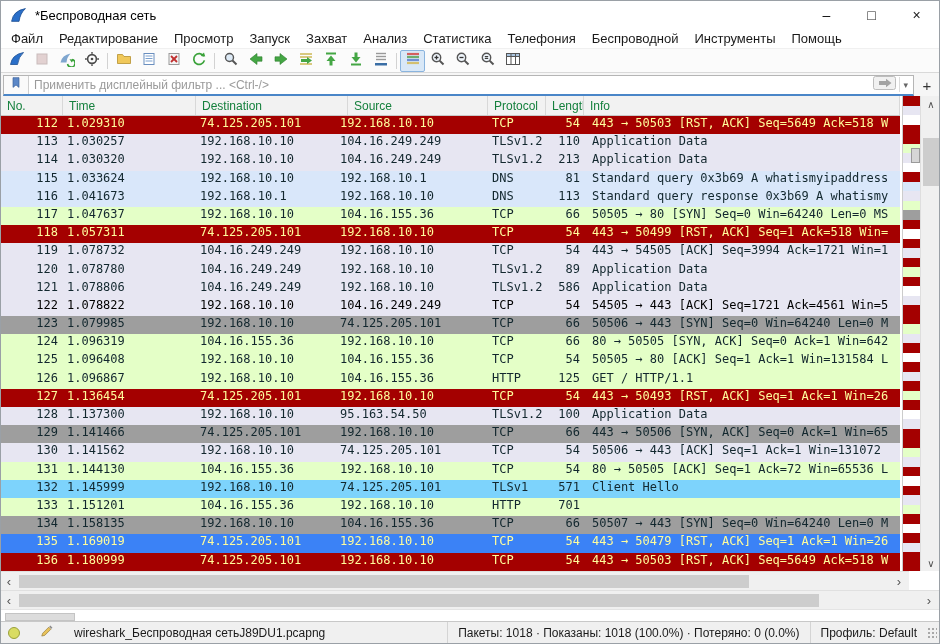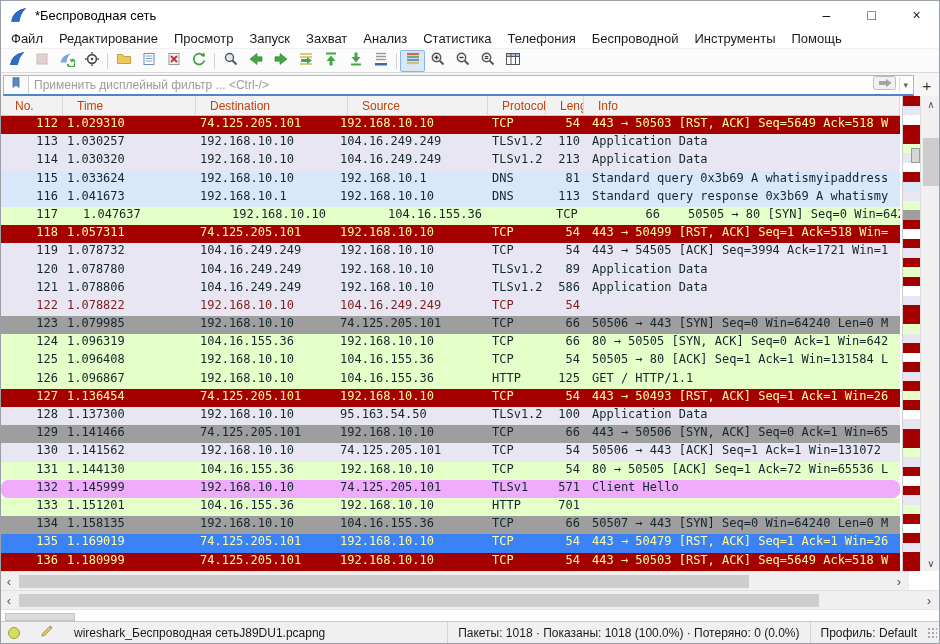--- a/index.html
+++ b/index.html
@@ -29,21 +29,21 @@
   .filter-input { flex:1; height:21px; background:#fff; border:1px solid #b5b5b5; border-bottom:2px solid #4a86c8; display:flex; align-items:center; }
   .bookmark-box { width:25px; height:100%; border-right:1px solid #cfcfcf; background:#fafafa; display:flex; align-items:center; justify-content:center; }
   .filter-placeholder { flex:1; font-size:12px; color:#9a9a9a; padding-left:5px; white-space:nowrap; overflow:hidden; }
   .apply-btn { display:flex; align-items:center; margin-right:2px; }
   .filter-caret { font-size:9px; color:#666; padding:0 5px 0 3px; border-left:1px solid #dcdcdc; height:15px; display:flex; align-items:center; }
   .plus-btn { width:18px; text-align:center; font-size:15px; color:#333; margin-left:4px; }
 
   
   .list { position:absolute; top:95px; left:0; width:940px; height:475px; background:#fff; }
   .lheader { position:absolute; top:0; left:0; width:899px; height:20px; display:flex; background:#f2f2f2; border-bottom:1px solid #c8c8c8; }
-  .hcell { font-size:12px; color:#c2410c; display:flex; align-items:center; padding-left:14px; border-right:1px solid #d8d8d8; overflow:hidden; white-space:nowrap; }
+  .hcell { font-size:12px; color:#15803d; display:flex; align-items:center; padding-left:6px; border-right:1px solid #d8d8d8; overflow:hidden; white-space:nowrap; }
   .rows { position:absolute; top:20px; left:0; width:899px; height:455px; overflow:hidden; display:flex; flex-direction:column; }
   .row { display:flex; height:18.2px; min-height:18.2px; font-family:"DejaVu Sans Mono",monospace; font-size:12px; align-items:flex-start; overflow:hidden; }
   .cell { overflow:hidden; white-space:pre; }
   .c-no   { width:62px;  text-align:right; padding-right:5px; }
   .c-time { width:133px; padding-left:4px; }
   .c-src  { width:140px; padding-left:4px; }
   .c-dst  { width:152px; padding-left:4px; }
   .c-pro  { width:58px;  padding-left:4px; }
   .c-len  { width:38px;  text-align:right; padding-right:4px; }
   .c-info { flex:1; padding-left:8px; }
@@ -333,21 +333,21 @@
         </div>
         <div class="row" style="background: rgb(217, 231, 250); color: rgb(18, 39, 46);">
           <span class="cell c-no">116</span>
           <span class="cell c-time">1.041673</span>
           <span class="cell c-src">192.168.10.1</span>
           <span class="cell c-dst">192.168.10.10</span>
           <span class="cell c-pro">DNS</span>
           <span class="cell c-len">113</span>
           <span class="cell c-info">Standard query response 0x3b69 A whatismy</span>
         </div>
-        <div class="row" style="background: rgb(228, 255, 199); color: rgb(18, 39, 46); gap: 16px;">
+        <div class="row" style="background: rgb(228, 255, 199); color: rgb(18, 39, 46);">
           <span class="cell c-no">117</span>
           <span class="cell c-time">1.047637</span>
           <span class="cell c-src">192.168.10.10</span>
           <span class="cell c-dst">104.16.155.36</span>
           <span class="cell c-pro">TCP</span>
           <span class="cell c-len">66</span>
           <span class="cell c-info">50505 → 80 [SYN] Seq=0 Win=64240 Len=0 MS</span>
         </div>
         <div class="row" style="background: rgb(164, 0, 0); color: rgb(255, 252, 156);">
           <span class="cell c-no">118</span>
@@ -378,27 +378,28 @@
         </div>
         <div class="row" style="background: rgb(231, 230, 242); color: rgb(18, 39, 46);">
           <span class="cell c-no">121</span>
           <span class="cell c-time">1.078806</span>
           <span class="cell c-src">104.16.249.249</span>
           <span class="cell c-dst">192.168.10.10</span>
           <span class="cell c-pro">TLSv1.2</span>
           <span class="cell c-len">586</span>
           <span class="cell c-info">Application Data</span>
         </div>
-        <div class="row" style="background: rgb(231, 230, 242); color: #7f1d1d;">
+        <div class="row" style="background: rgb(231, 230, 242); color: #000000;">
           <span class="cell c-no">122</span>
           <span class="cell c-time">1.078822</span>
           <span class="cell c-src">192.168.10.10</span>
           <span class="cell c-dst">104.16.249.249</span>
           <span class="cell c-pro">TCP</span>
           <span class="cell c-len">54</span>
+          <span class="cell c-info">54505 → 443 [ACK] Seq=1721 Ack=4561 Win=5</span>
         </div>
         <div class="row" style="background: rgb(158, 158, 158); color: rgb(18, 39, 46);">
           <span class="cell c-no">123</span>
           <span class="cell c-time">1.079985</span>
           <span class="cell c-src">192.168.10.10</span>
           <span class="cell c-dst">74.125.205.101</span>
           <span class="cell c-pro">TCP</span>
           <span class="cell c-len">66</span>
           <span class="cell c-info">50506 → 443 [SYN] Seq=0 Win=64240 Len=0 M</span>
         </div>
@@ -467,21 +468,21 @@
         </div>
         <div class="row" style="background: rgb(228, 255, 199); color: rgb(18, 39, 46);">
           <span class="cell c-no">131</span>
           <span class="cell c-time">1.144130</span>
           <span class="cell c-src">104.16.155.36</span>
           <span class="cell c-dst">192.168.10.10</span>
           <span class="cell c-pro">TCP</span>
           <span class="cell c-len">54</span>
           <span class="cell c-info">80 → 50505 [ACK] Seq=1 Ack=72 Win=65536 L</span>
         </div>
-        <div class="row" style="background: #f0abfc; color: rgb(18, 39, 46); border-radius: 7px;">
+        <div class="row" style="background: #7dd3fc; color: rgb(18, 39, 46);">
           <span class="cell c-no">132</span>
           <span class="cell c-time">1.145999</span>
           <span class="cell c-src">192.168.10.10</span>
           <span class="cell c-dst">74.125.205.101</span>
           <span class="cell c-pro">TLSv1</span>
           <span class="cell c-len">571</span>
           <span class="cell c-info">Client Hello</span>
         </div>
         <div class="row" style="background: rgb(228, 255, 199); color: rgb(18, 39, 46);">
           <span class="cell c-no">133</span>

